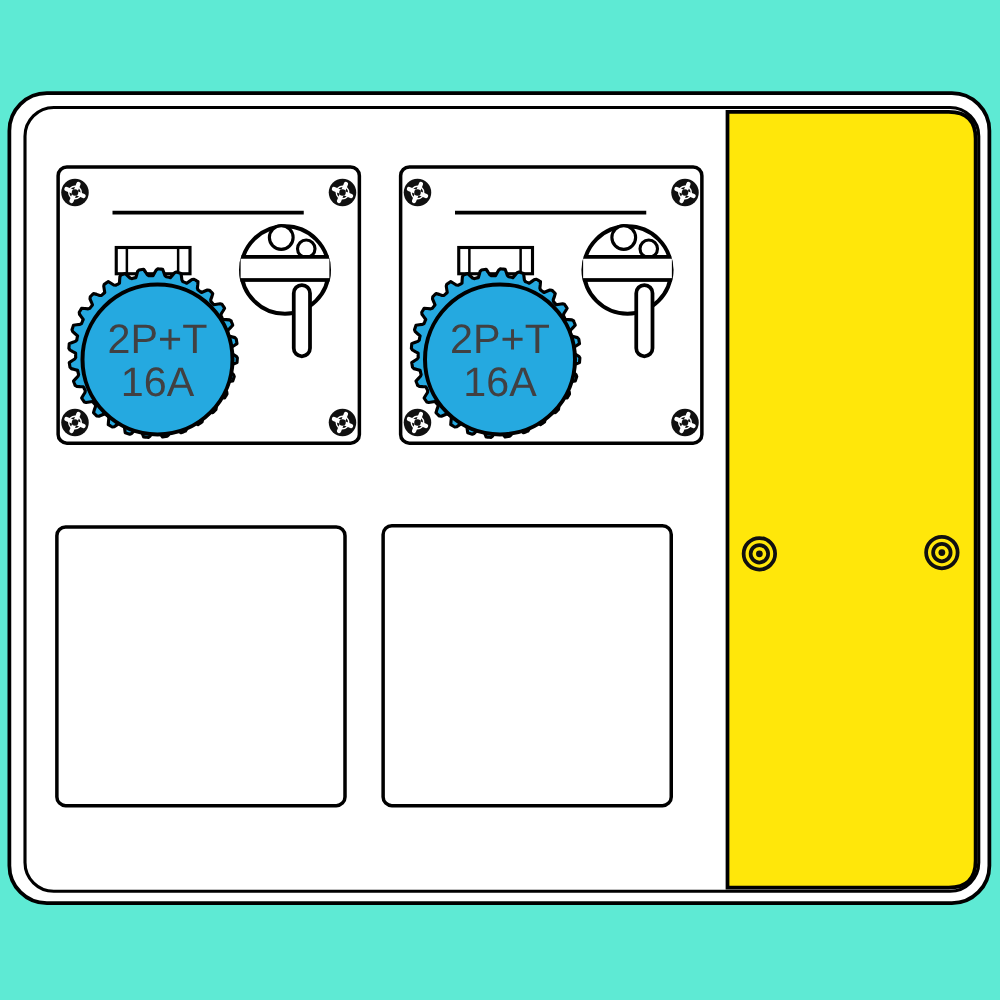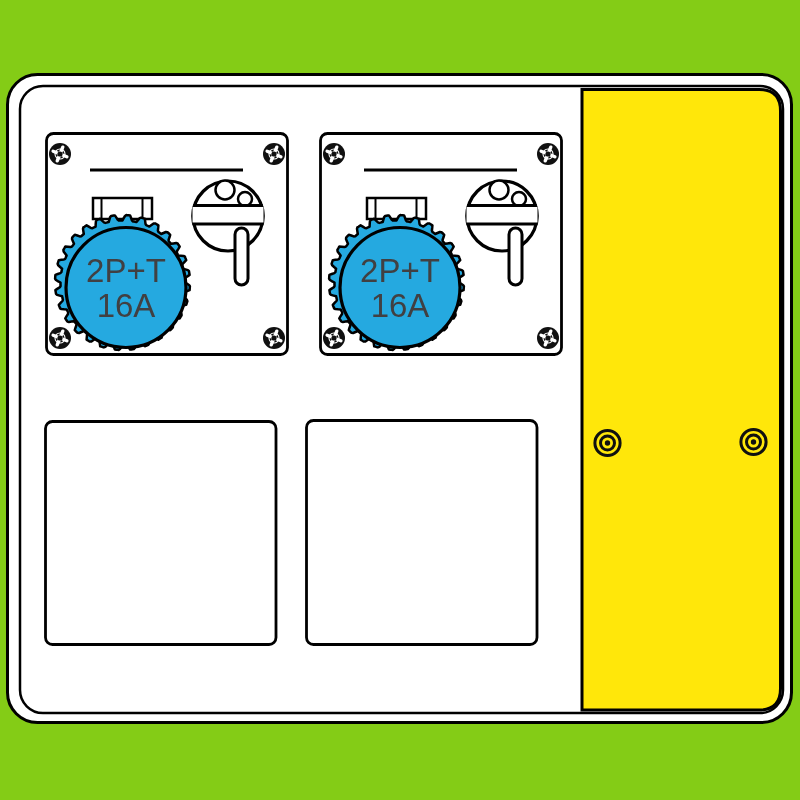--- a/index.html
+++ b/index.html
@@ -1,16 +1,16 @@
 <!DOCTYPE html>
 <html><head>
 <meta charset="utf-8">
 <style>
   html,body{margin:0;padding:0;background:#ffffff;}
-  .stage{position:relative;width:800px;height:800px;background:#84cc16;overflow:hidden;}
+  .stage{position:relative;width:800px;height:800px;background:#5eead4;overflow:hidden;}
   svg{display:block;}
   svg text{
     font-family:"Liberation Sans", sans-serif;
     font-size:33px;
     text-anchor:middle;
   }
 </style>
 </head>
 <body>
 

